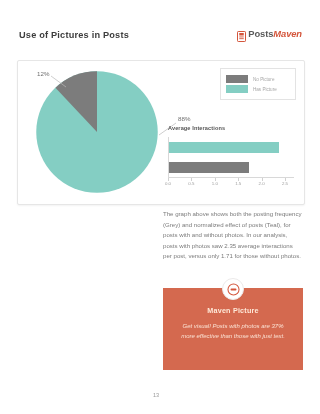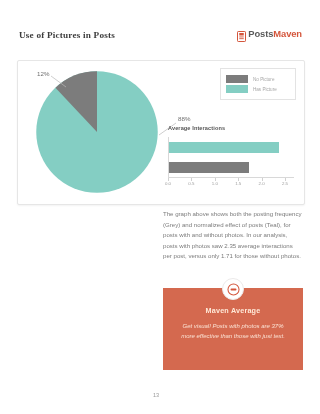--- a/index.html
+++ b/index.html
@@ -12,30 +12,30 @@
   }
   .page{position:relative;width:320px;height:414px;}
 
   
   .header{
     position:absolute;left:0;top:28px;width:320px;height:24px;
   }
   .page-title{
     position:absolute;left:19px;top:2px;
     font-size:9.2px;font-weight:bold;color:#3d3d3d;
-    letter-spacing:.2px;white-space:nowrap;font-family:Liberation Serif, serif;
+    letter-spacing:.2px;white-space:nowrap;
   }
   .brand{
     position:absolute;right:18px;top:0px;
     display:flex;align-items:center;gap:2px;
   }
   .brand-mark{width:9px;height:11px;display:block;}
   .brand-text{font-size:9.4px;font-weight:bold;letter-spacing:-.1px;white-space:nowrap;}
   .brand-track{color:#5a5a5a;}
-  .brand-maven{color:#D4563C;}
+  .brand-maven{color:#D4563C;font-style:italic;}
 
   
   .chart-card{
     position:absolute;left:17px;top:60px;
     width:286px;height:143px;
     background:#fff;
     border:1px solid #e6e6e6;
     border-radius:2px;
     box-shadow:0 1px 2px rgba(0,0,0,.05);
   }
@@ -194,19 +194,19 @@
 
   <div class="body-copy">The graph above shows both the posting frequency (Grey) and normalized effect of posts (Teal), for posts with and without photos. In our analysis, posts with photos saw 2.35 average interactions per post, versus only 1.71 for those without photos.</div>
 
   <div class="morsel">
     <div class="morsel-badge">
       <svg viewBox="0 0 20 20" width="13" height="13" xmlns="http://www.w3.org/2000/svg">
         <circle cx="10" cy="10" r="8.5" fill="none" stroke="#D4563C" stroke-width="1.6"></circle>
         <rect x="5.5" y="8.6" width="9" height="2.8" rx="1.2" fill="#D4563C"></rect>
       </svg>
     </div>
-    <div class="morsel-title">Maven Average</div>
+    <div class="morsel-title">Maven Picture</div>
     <div class="morsel-text">Get visual! Posts with photos are 37% more effective than those with just text.</div>
   </div>
 
   <div class="page-num"><span>13</span></div>
 
 </div>
 
 </body></html>

